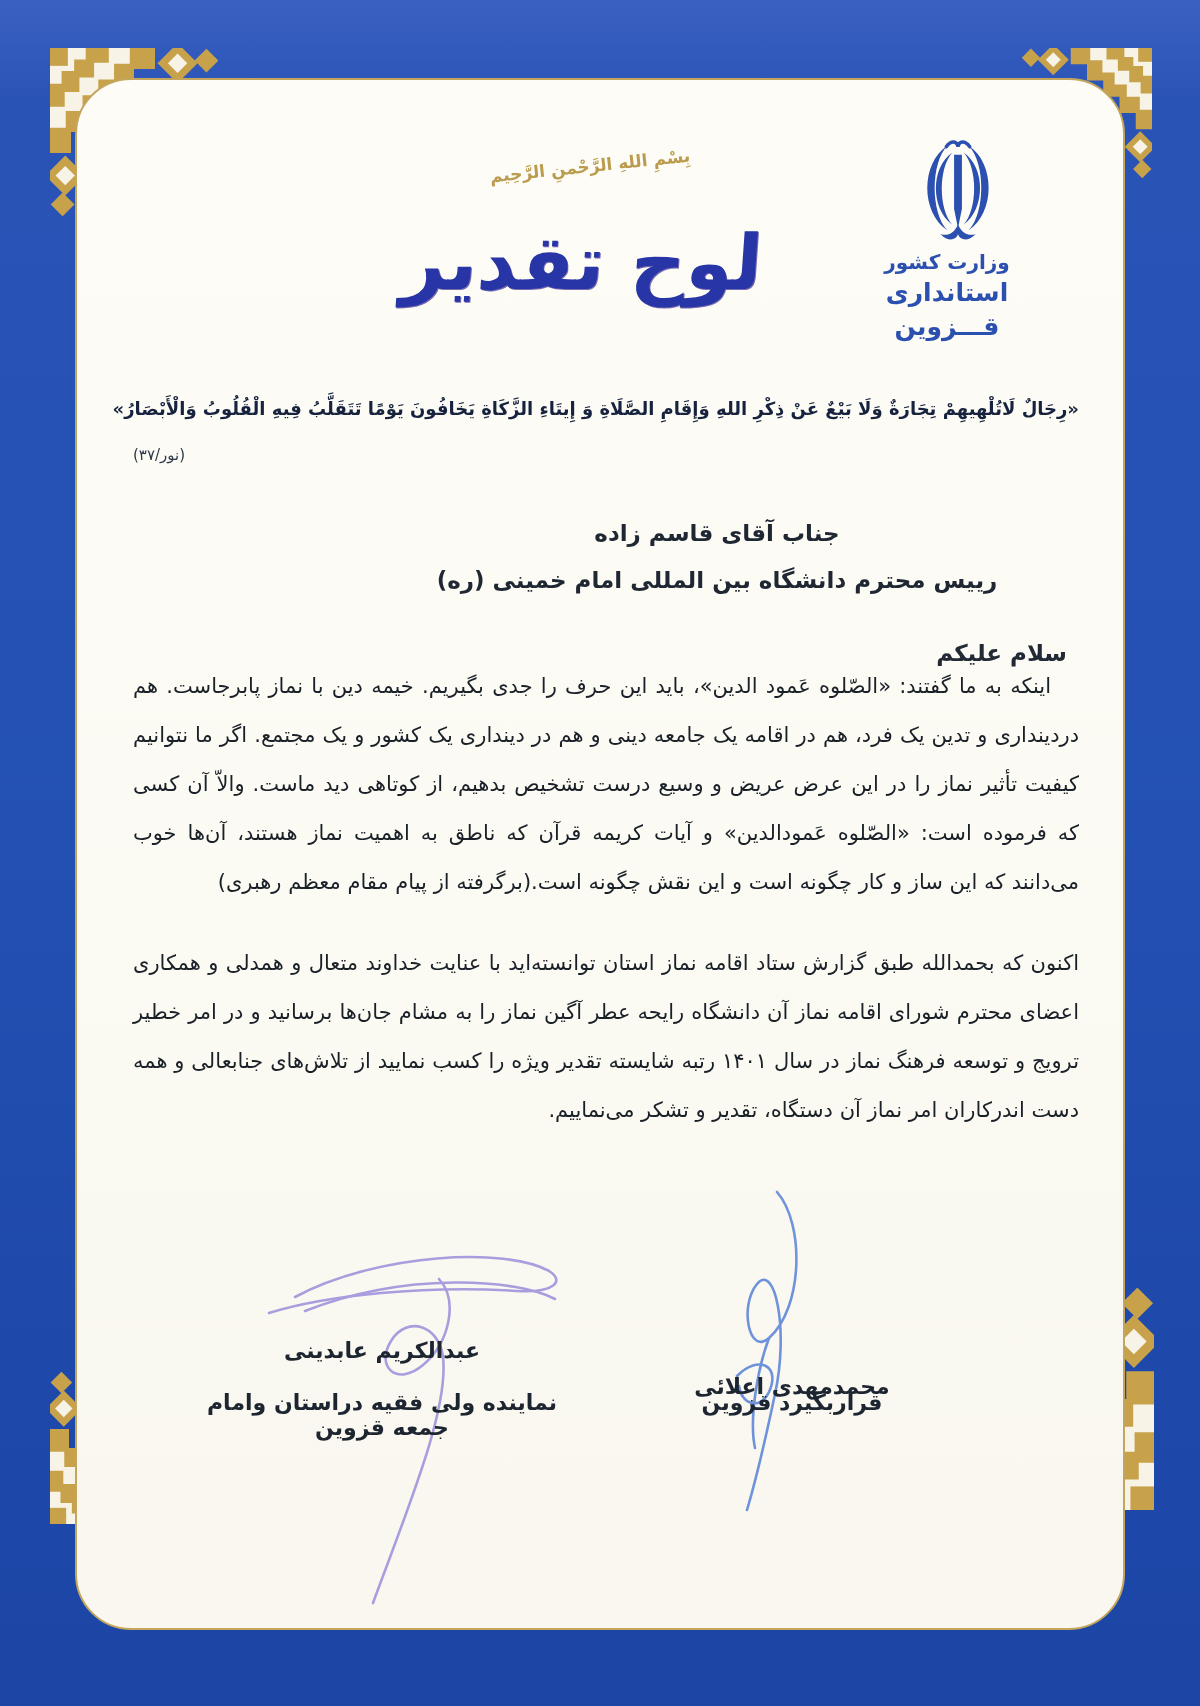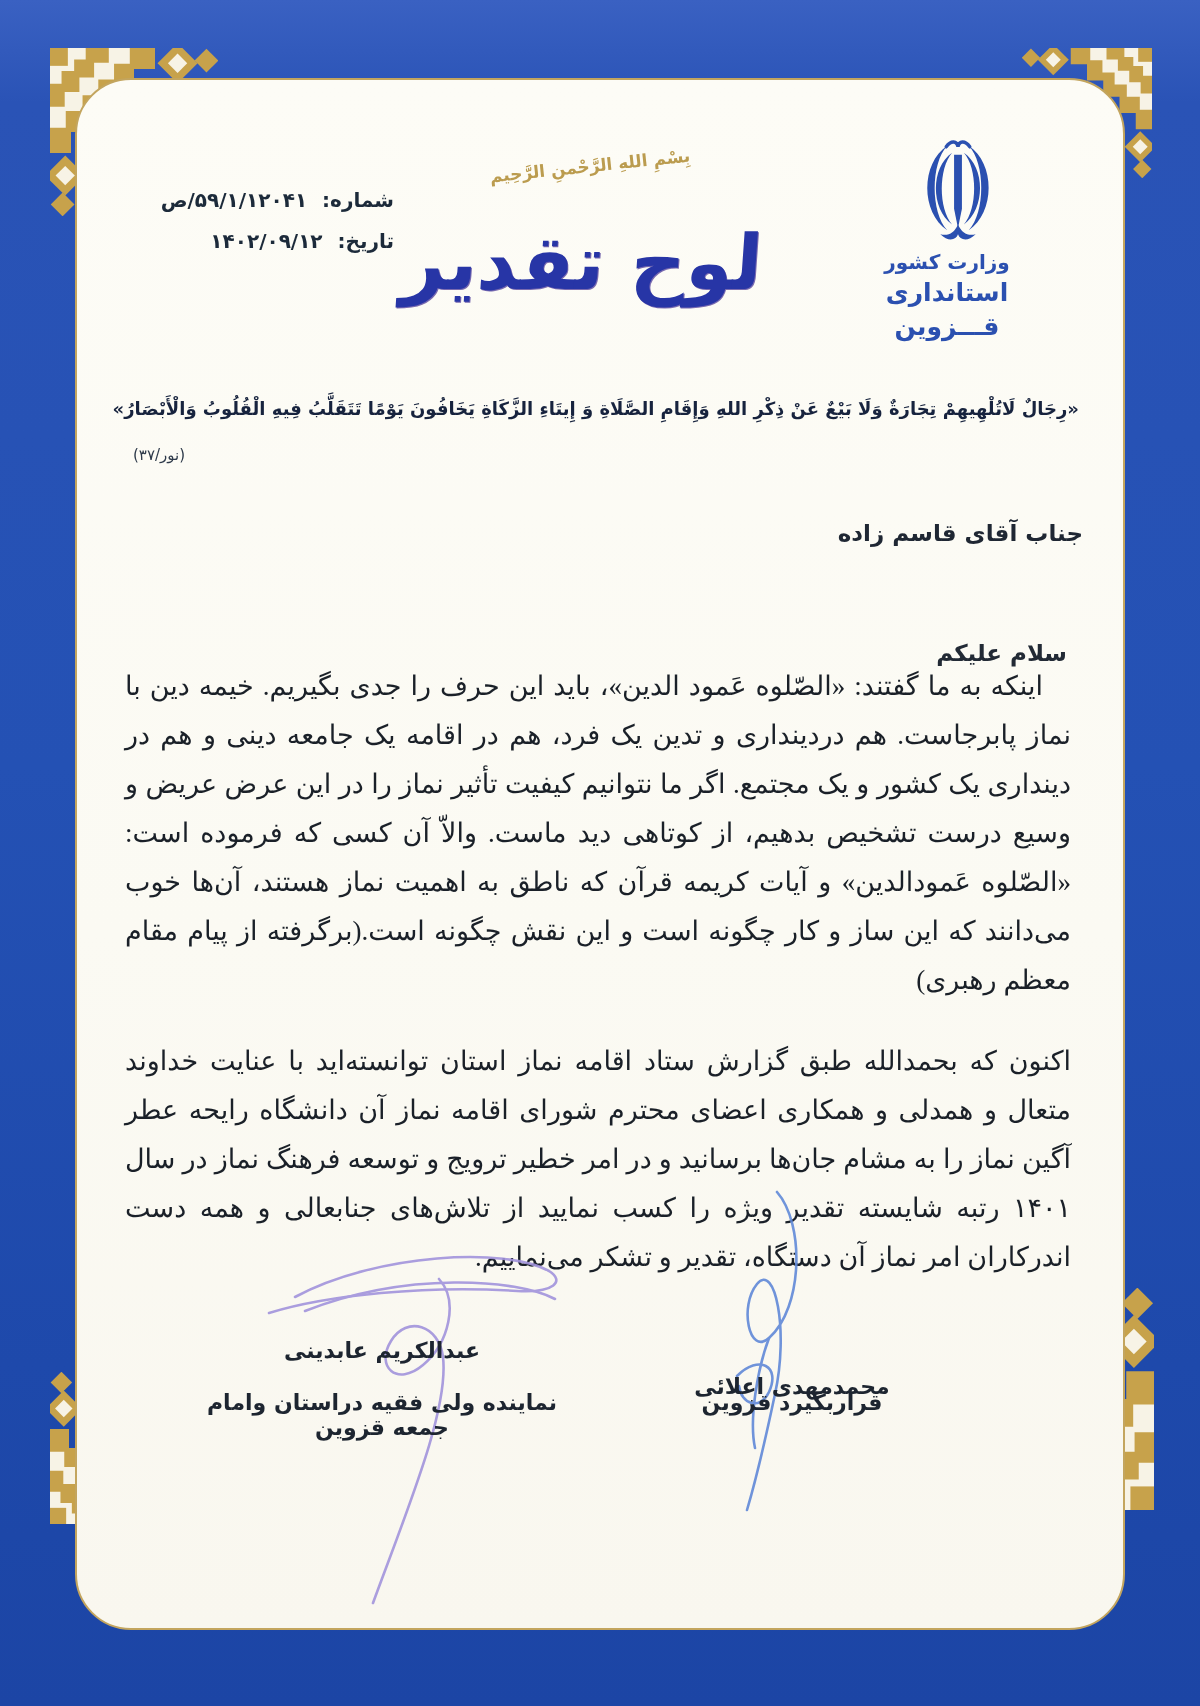--- a/index.html
+++ b/index.html
@@ -60,33 +60,33 @@
     position:absolute; left:48px; top:318px; width:954px;
     direction:rtl; white-space:nowrap;
     color:#17233e; font-size:18px; font-weight:bold;
   }
   .verse-cite {
     position:absolute; left:56px; top:366px;
     direction:rtl; color:#2e3a4a; font-size:15px;
   }
   
   .recipient {
-    position:absolute; right:40px; top:430px; width:700px;
-    direction:rtl; text-align:right; color:#1f2733;
+    position:absolute; right:56px; top:430px; width:700px;
+    direction:rtl; text-align:center; color:#1f2733;
     font-weight:bold; font-size:23px; line-height:47px;
   }
   .salutation {
     position:absolute; right:56px; top:560px;
     direction:rtl; color:#222a35; font-size:23px; font-weight:bold;
   }
   
   .body-text {
-    position:absolute; left:48px; top:582px; width:946px;
+    position:absolute; left:56px; top:582px; width:946px;
     direction:rtl; text-align:justify; color:#1a2028;
-    font-size:27px; line-height:49px;font-family:Liberation Serif, serif;
+    font-size:21px; line-height:49px;
   }
   .body-text p.p1 { text-indent:28px; margin-bottom:32px; }
   .body-text p.p2 { margin-bottom:0; }
   .body-text p.p3 { margin-bottom:0; }
   
   .sig-name, .sig-title {
     position:absolute; text-align:center; direction:rtl;
     color:#1d2530; font-weight:bold; font-size:22px;
   }
   .sig-right-name  { left:565px; top:1258px; width:300px;margin-top:36px; }
@@ -126,30 +126,20 @@
   </svg>
 <svg class="ornament orn-bl" viewBox="0 0 160 160">
     <use href="#corner-motif"></use>
   </svg>
 <svg class="ornament orn-br" viewBox="0 0 160 160">
     <use href="#corner-motif"></use>
   </svg>
 
 <div id="paper">
 
-  <div class="ref-block">
-    <div>
-      <span>شماره:</span>
-      <span class="val">۵۹/۱/۱۲۰۴۱/ص</span>
-    </div>
-    <div>
-      <span>تاریخ:</span>
-      <span class="val">۱۴۰۲/۰۹/۱۲</span>
-    </div>
-  </div>
 
   <div class="bismillah">بِسْمِ اللهِ الرَّحْمنِ الرَّحِیم</div>
 
   <div class="main-title">لوح تقدیر</div>
 
   <div class="emblem-wrap">
     <svg viewBox="0 0 80 110" width="82" height="108">
       <g fill="none" stroke="#2b50b0" stroke-linecap="round">
         <path d="M28,9 C33,2 39,3 40,9 C41,3 47,2 52,9" stroke-width="3.5"></path>
       </g>
@@ -166,20 +156,21 @@
   <div class="ministry-block">
     <div class="ministry-line1">وزارت کشور</div>
     <div class="ministry-line2">استانداری قـــزوین</div>
   </div>
 
   <div class="verse">«رِجَالٌ لَاتُلْهِيهِمْ تِجَارَةٌ وَلَا بَيْعٌ عَنْ ذِكْرِ اللهِ وَإِقَامِ الصَّلَاةِ وَ إِيتَاءِ الزَّكَاةِ يَخَافُونَ يَوْمًا تَتَقَلَّبُ فِيهِ الْقُلُوبُ وَالْأَبْصَارُ»</div>
   <div class="verse-cite">(نور/۳۷)</div>
 
   <div class="recipient">
     <div>جناب آقای قاسم زاده</div>
+    <div>رییس محترم دانشگاه بین المللی امام خمینی (ره)</div>
   </div>
 
   <div class="salutation">سلام علیکم</div>
 
   <div class="body-text">
     <p class="p1">اینکه به ما گفتند: «الصّلوه عَمود الدین»، باید این حرف را جدی بگیریم. خیمه دین با نماز پابرجاست. هم دردینداری و تدین یک فرد، هم در اقامه یک جامعه دینی و هم در دینداری یک کشور و یک مجتمع. اگر ما نتوانیم کیفیت تأثیر نماز را در این عرض عریض و وسیع درست تشخیص بدهیم، از کوتاهی دید ماست. والاّ آن کسی که فرموده است: «الصّلوه عَمودالدین» و آیات کریمه قرآن که ناطق به اهمیت نماز هستند، آن‌ها خوب می‌دانند که این ساز و کار چگونه است و این نقش چگونه است.(برگرفته از پیام مقام معظم رهبری)</p>
     <p class="p2">اکنون که بحمدالله طبق گزارش ستاد اقامه نماز استان توانسته‌اید با عنایت خداوند متعال و همدلی و همکاری اعضای محترم شورای اقامه نماز آن دانشگاه رایحه عطر آگین نماز را به مشام جان‌ها برسانید و در امر خطیر ترویج و توسعه فرهنگ نماز در سال ۱۴۰۱ رتبه شایسته تقدیر ویژه را کسب نمایید از تلاش‌های جنابعالی و همه دست اندرکاران امر نماز آن دستگاه، تقدیر و تشکر می‌نماییم.</p>
   </div>
 
   <svg class="sig-stroke sig-stroke-right" viewBox="0 0 170 340">

